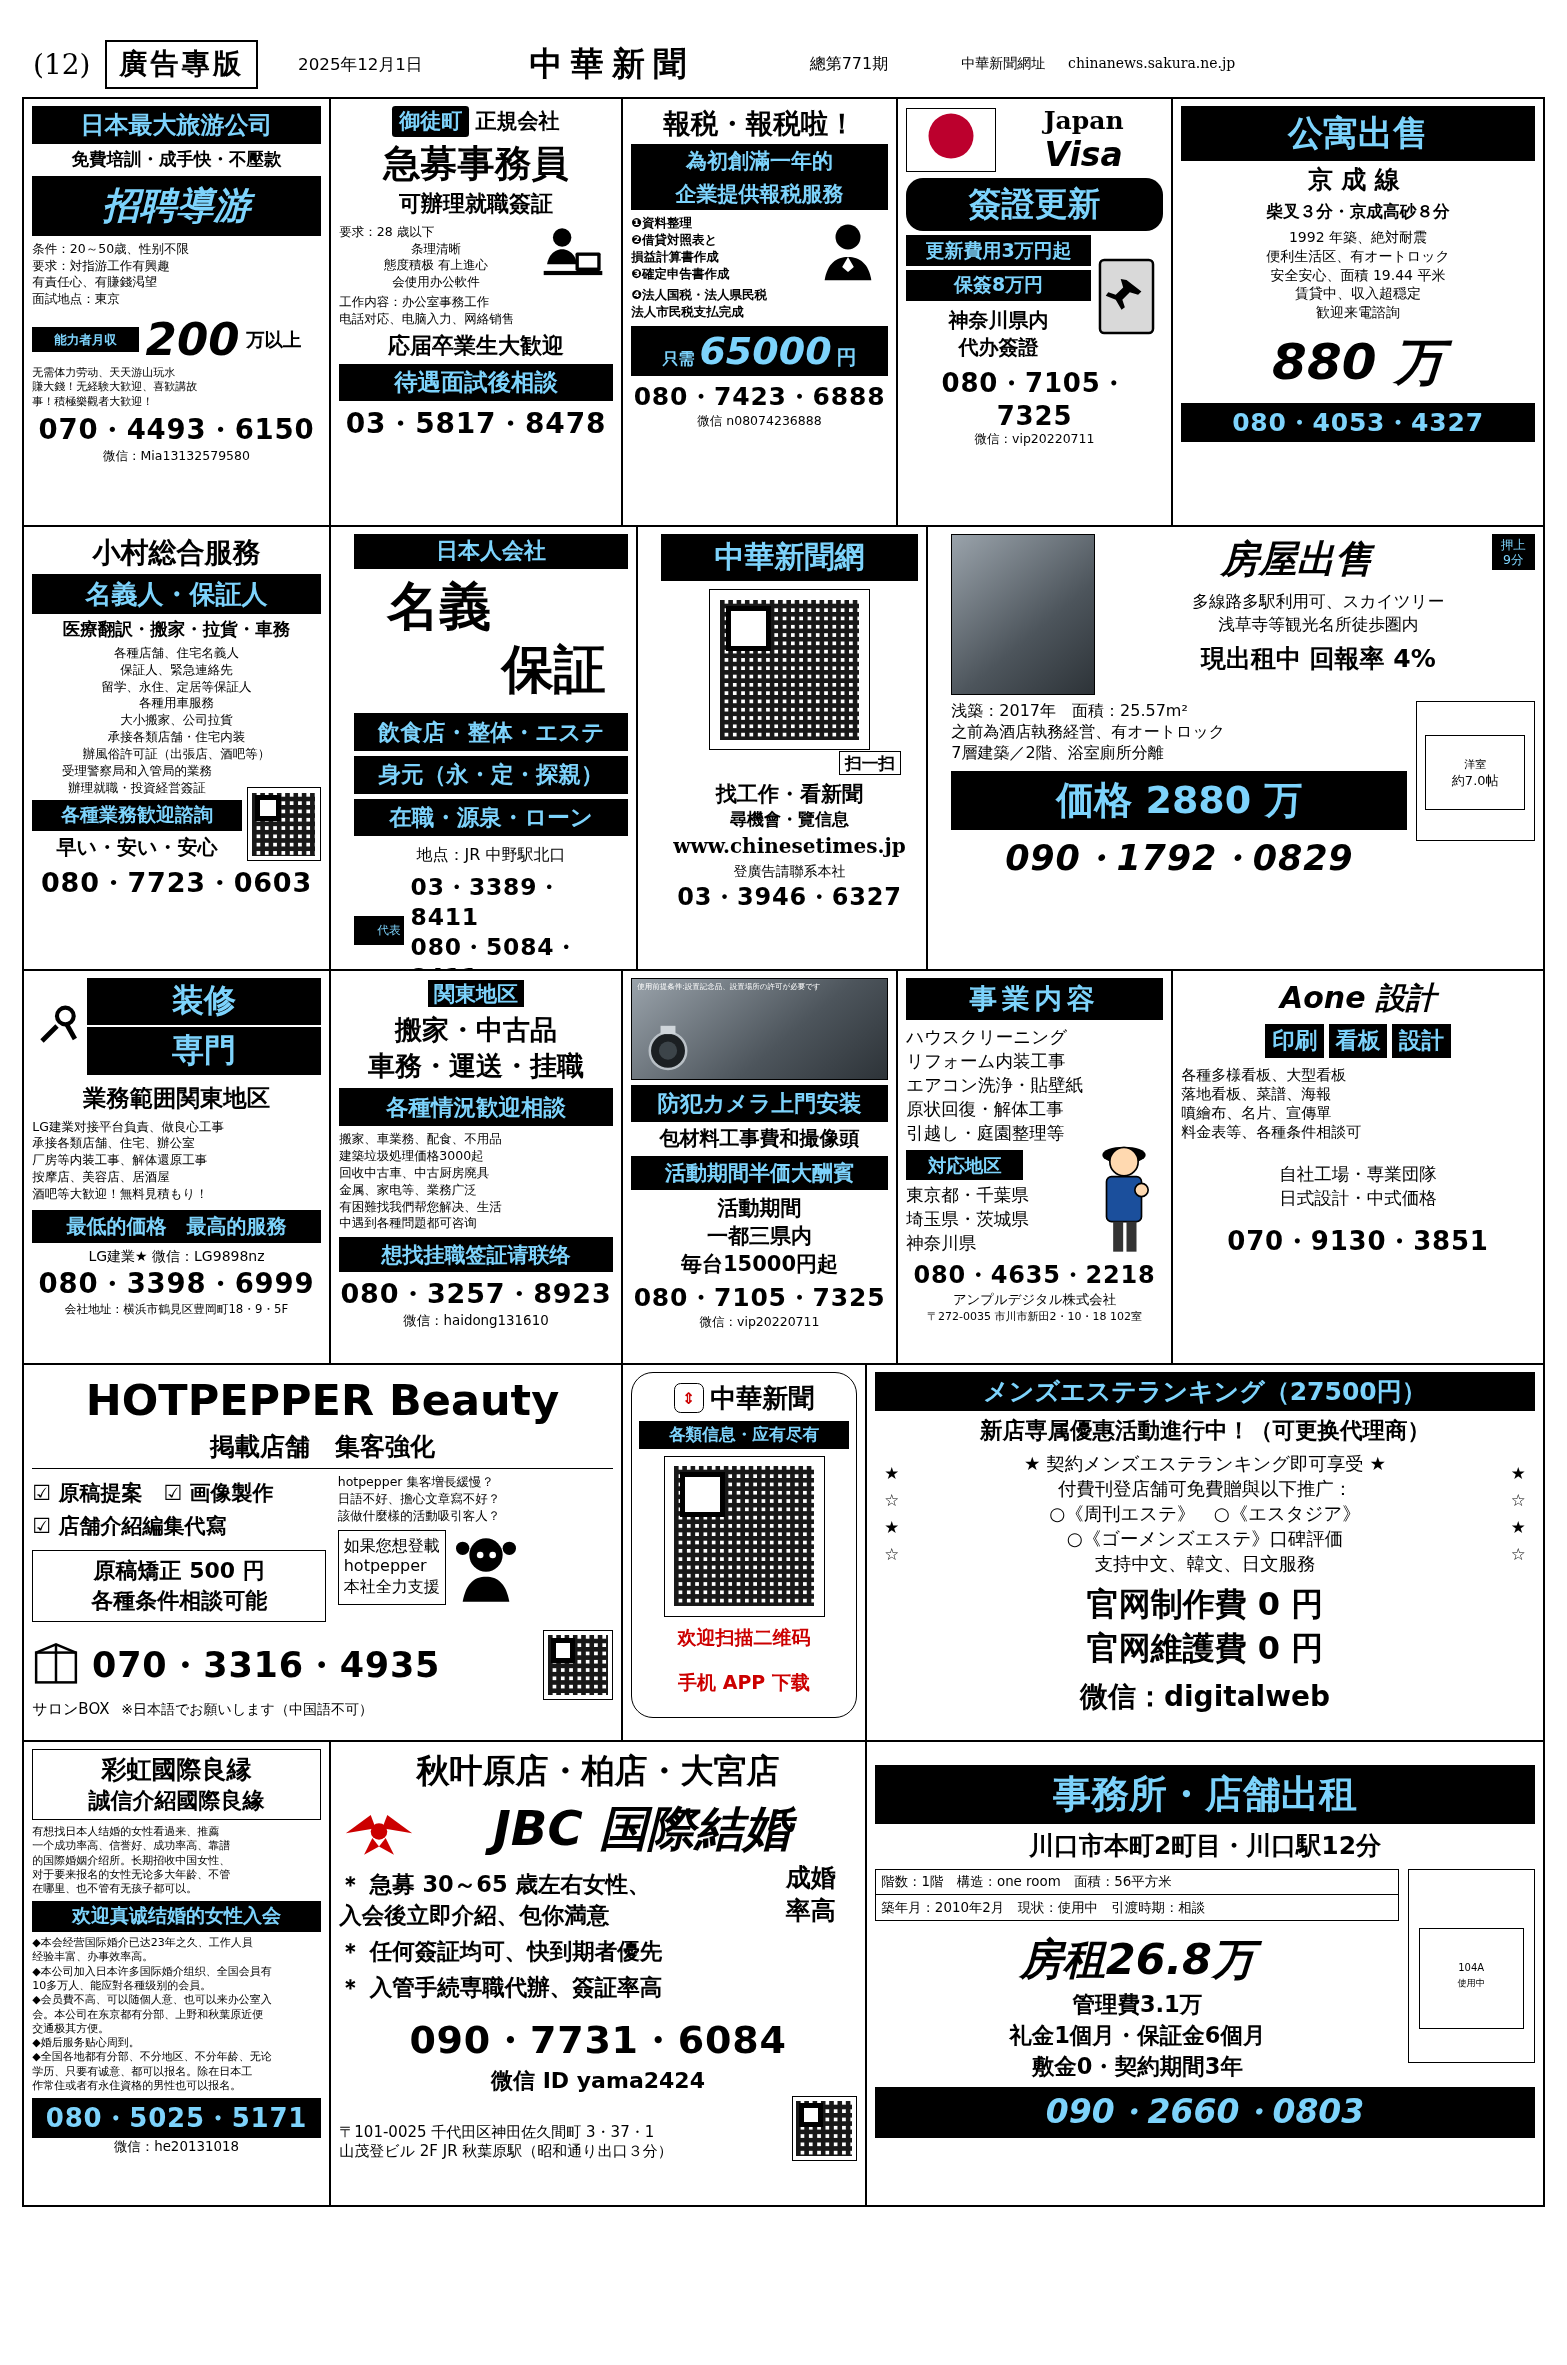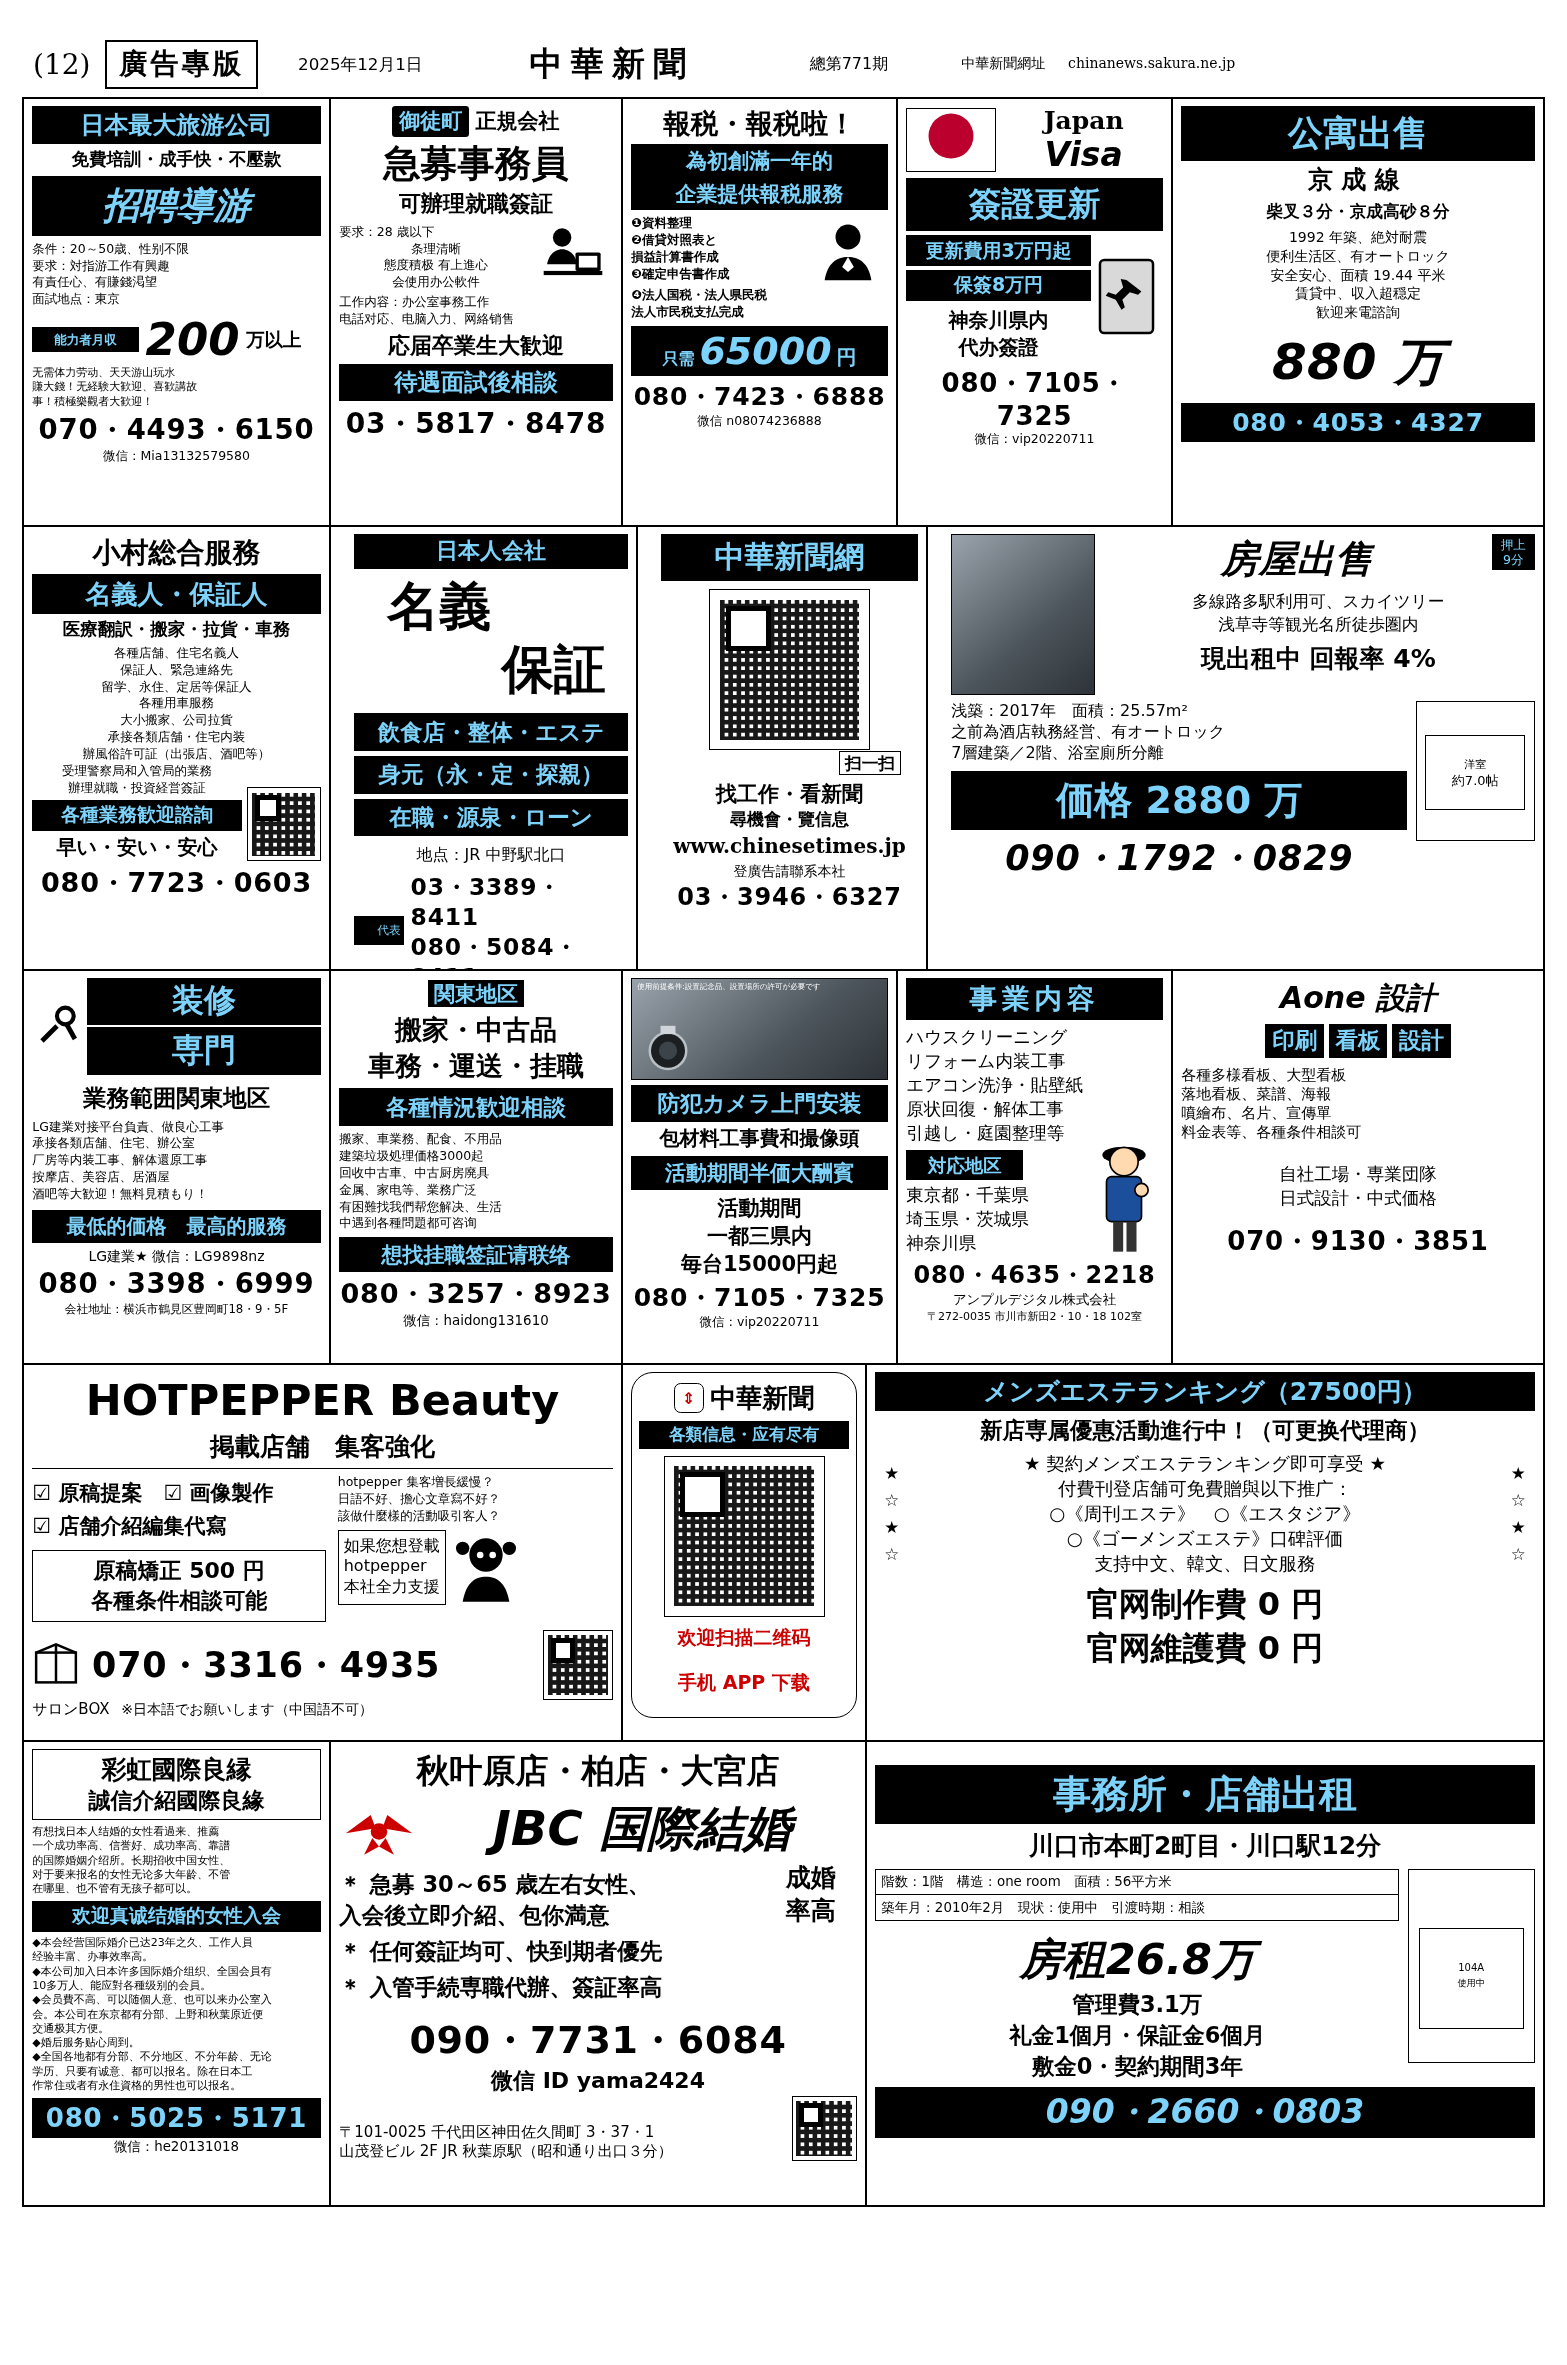--- a/index.html
+++ b/index.html
@@ -144,21 +144,21 @@
       </div>
 
       <div class="cell" style="width:275px;">
         <div style="display:flex;align-items:center;gap:8.3px;">
           <div class="flagjp bx" style="width:88px;height:62px;"></div>
           <div style="text-align:center;flex:1;">
             <div class="b" style="font-size:25px;font-family:'DejaVu Serif','Liberation Serif',serif;">Japan</div>
             <div class="b ital" style="font-size:33px;">Visa</div>
           </div>
         </div>
-        <div class="ctr b inv" style="font-size:33px;padding:4.2px 0;margin-top:4.2px;">簽證更新</div>
+        <div class="ctr b inv" style="font-size:33px;padding:4.2px 0;margin-top:4.2px;border-radius:17px;">簽證更新</div>
         <div style="display:flex;">
           <div style="flex:1;">
             <div class="ctr b inv" style="font-size:19px;padding:2.5px 0;margin-top:4.2px;">更新費用3万円起</div>
             <div class="ctr b inv" style="font-size:19px;padding:2.5px 0;margin-top:3.3px;">保簽8万円</div>
             <div class="ctr b" style="font-size:20px;margin-top:6.7px;">神奈川県内</div>
             <div class="ctr b" style="font-size:20px;">代办簽證</div>
           </div>
           <div style="width:72px;display:flex;align-items:center;justify-content:center;">
             <svg width="63" height="83" viewBox="0 0 76 100">
               <rect x="6" y="6" width="64" height="88" rx="5" fill="#d9d9d9" stroke="#000" stroke-width="3"></rect>
@@ -459,20 +459,21 @@
             <div style="font-size:18.4px;">★ 契約メンズエステランキング即可享受 ★</div>
             <div style="font-size:18.4px;">付費刊登店舗可免費贈與以下推广：</div>
             <div style="font-size:18.4px;">○《周刊エステ》　○《エスタジア》</div>
             <div style="font-size:18.4px;">○《ゴーメンズエステ》口碑評価</div>
             <div style="font-size:18.4px;">支持中文、韓文、日文服務</div>
           </div>
           <div style="width:33px;font-size:16.7px;line-height:1.6;text-align:center;">★<br>☆<br>★<br>☆</div>
         </div>
         <div class="ctr b" style="font-size:32px;margin-top:6.7px;">官网制作費 0 円</div>
         <div class="ctr b" style="font-size:32px;">官网維護費 0 円</div>
+        <div class="ctr b" style="font-size:28px;margin-top:6.7px;">微信：digitalweb</div>
       </div>
     </div>
 
     <div class="row" style="height:463px;">
 
       <div class="cell" style="width:307px;">
         <div class="bx" style="padding:3.3px;">
           <div class="ctr b" style="font-size:25px;">彩虹國際良縁</div>
           <div class="ctr b" style="font-size:22px;">誠信介紹國際良緣</div>
         </div>

